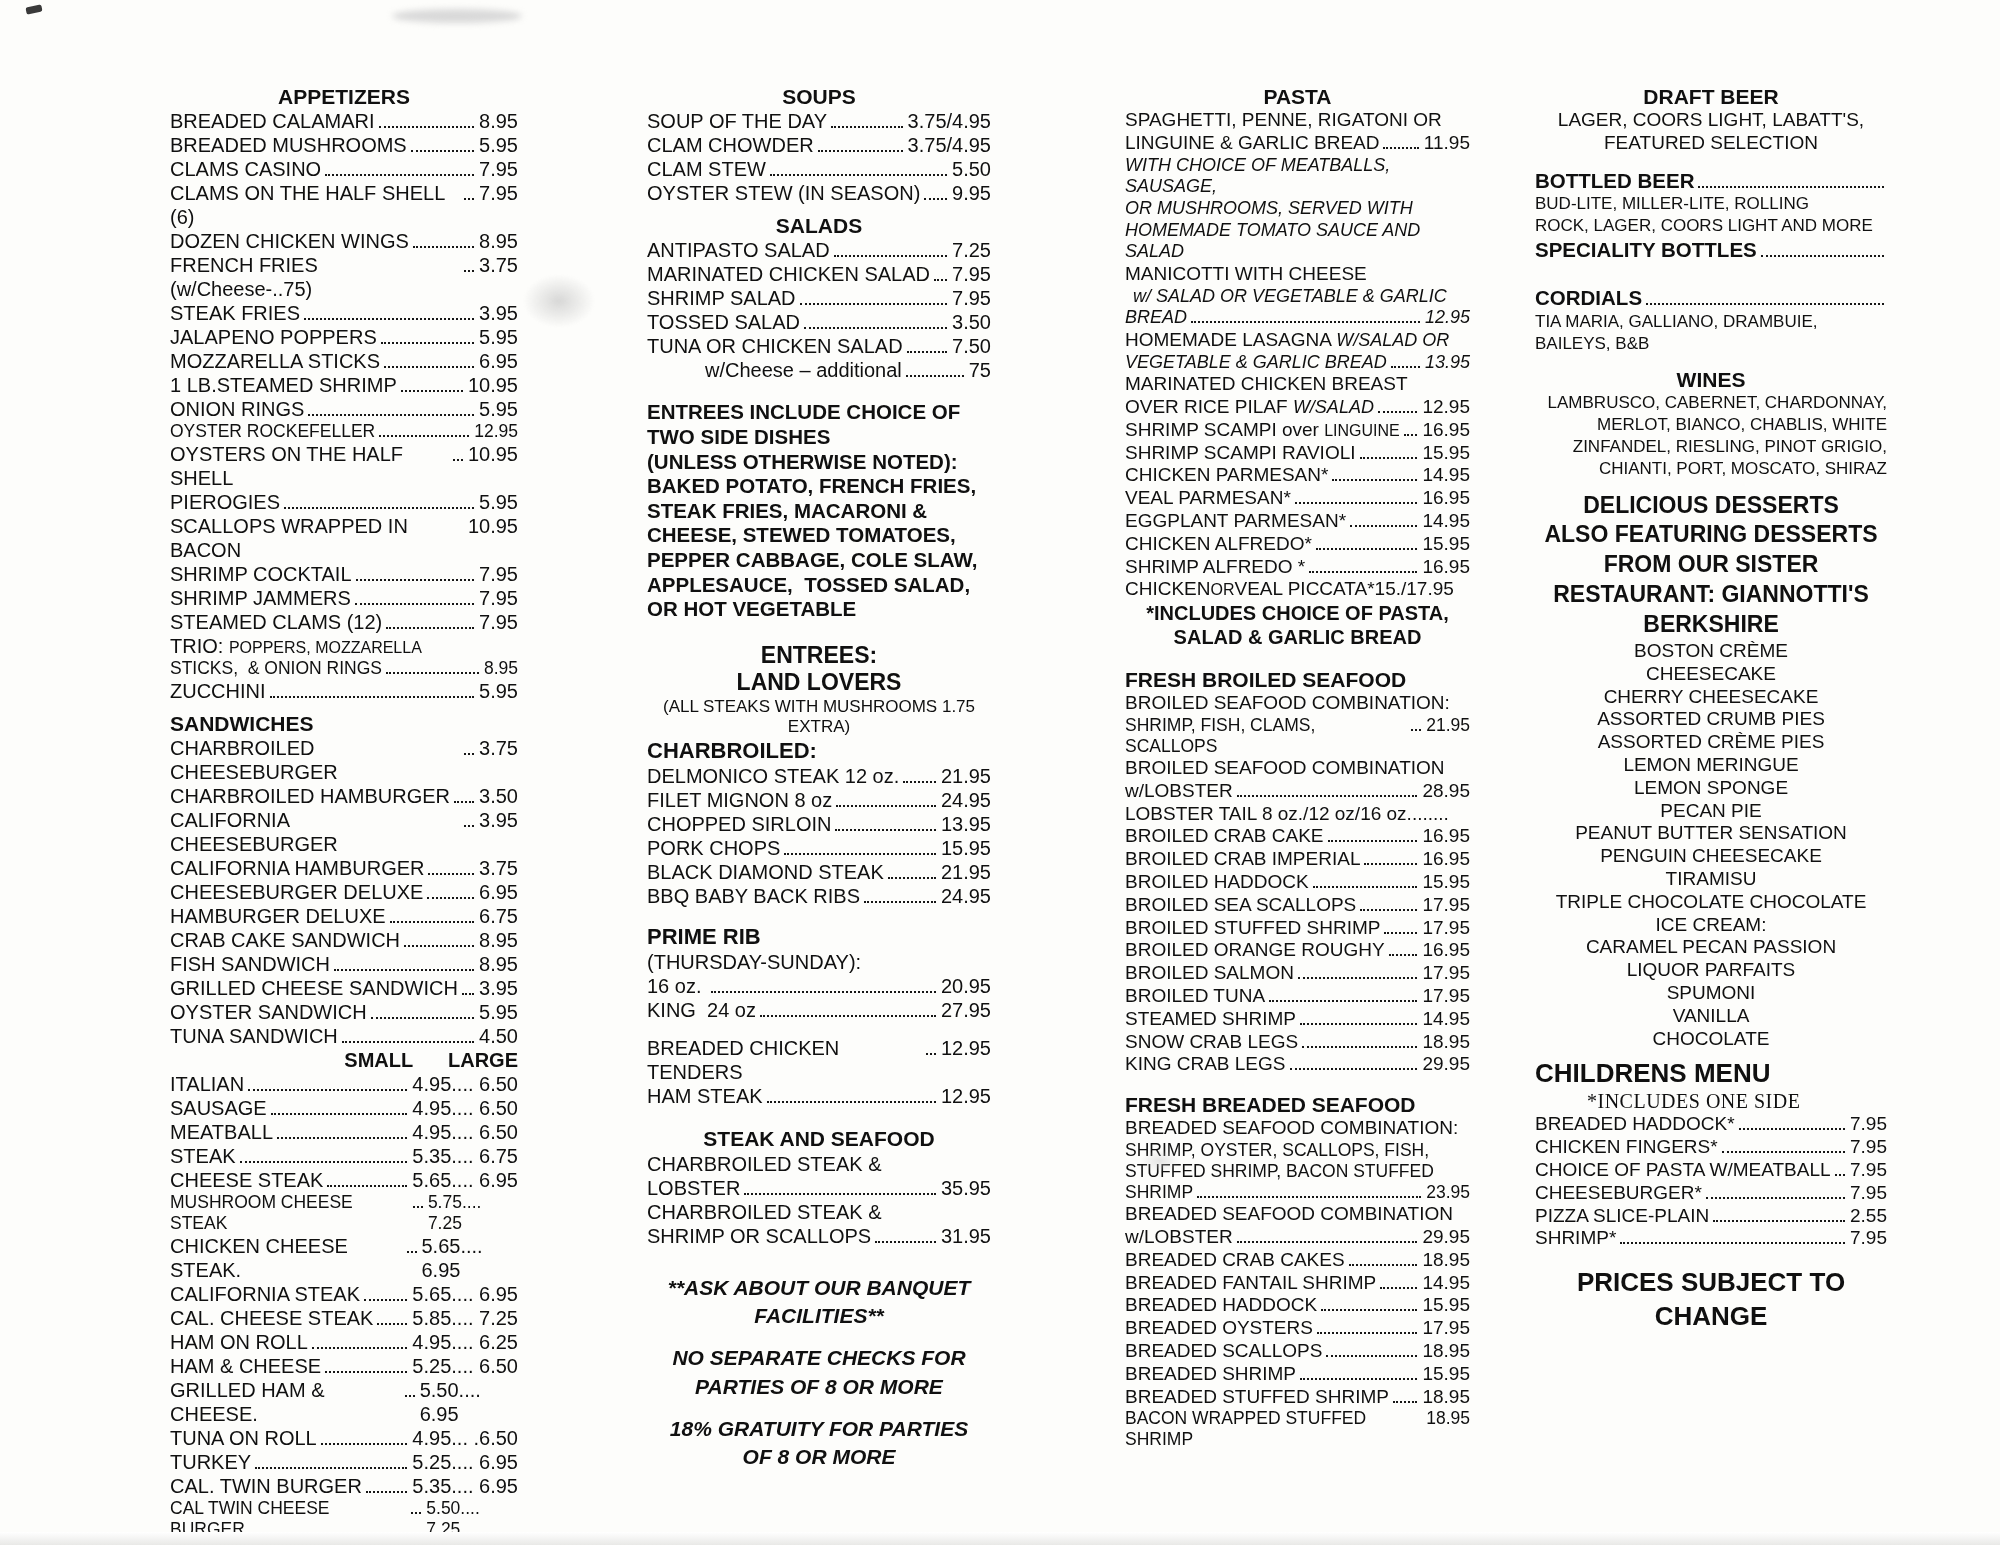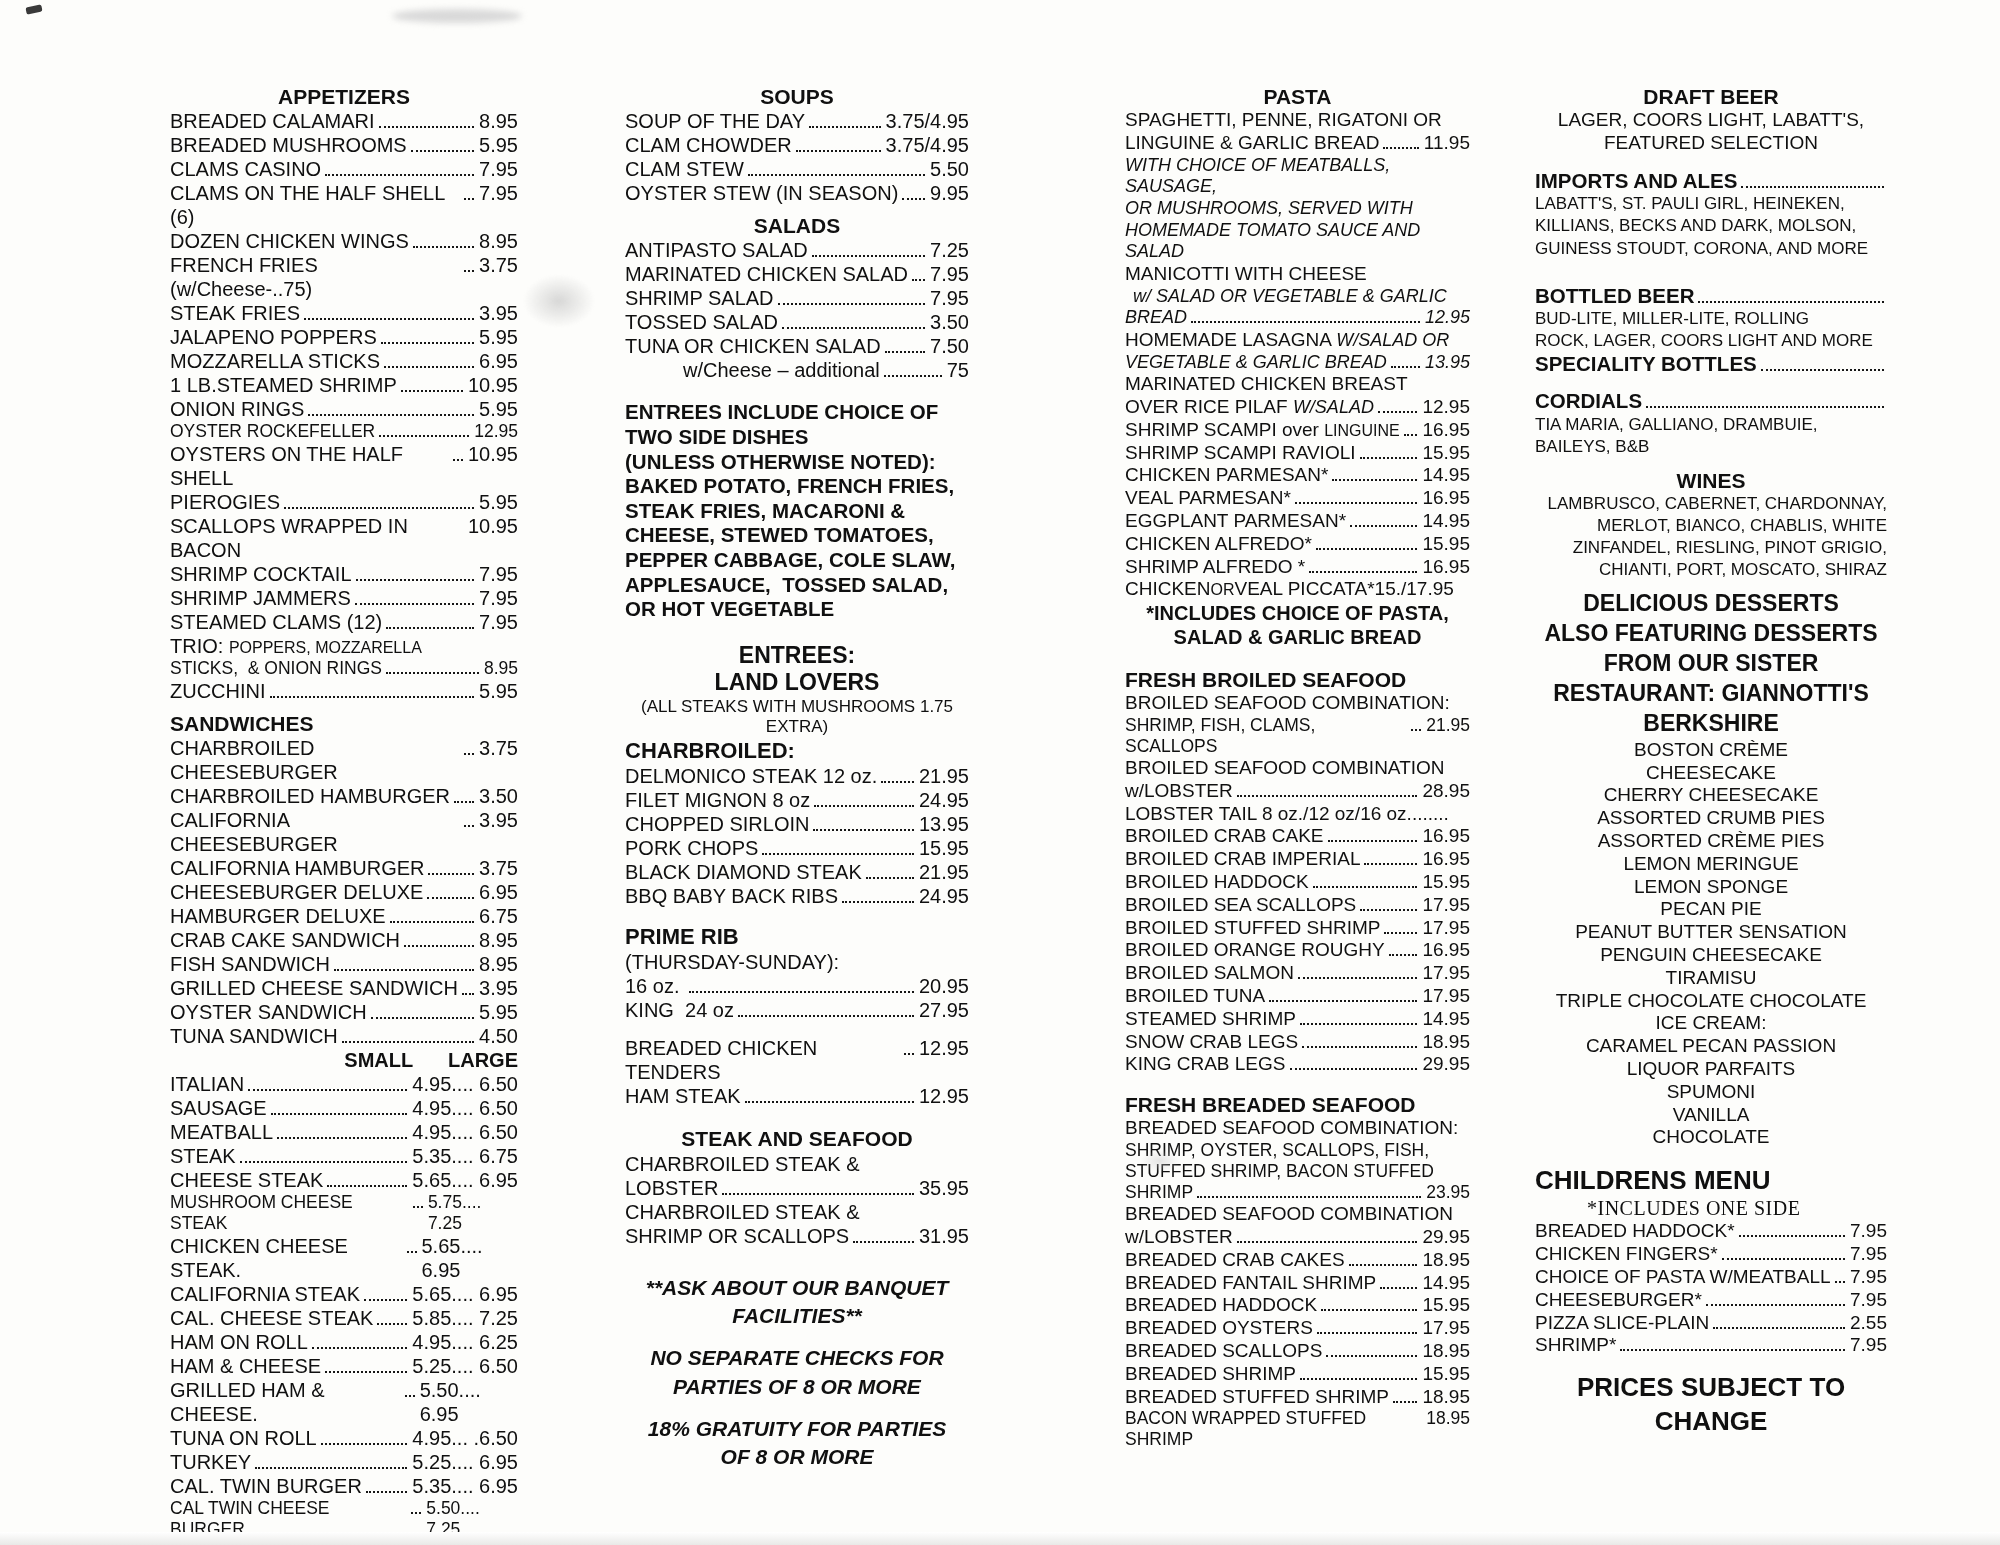--- a/index.html
+++ b/index.html
@@ -5,21 +5,21 @@
   *{box-sizing:border-box}
   html,body{margin:0;padding:0}
   body{
     width:2000px;height:1545px;position:relative;overflow:hidden;
     background:#fdfdfb;color:#101010;
     font-family:"Liberation Sans","DejaVu Sans",sans-serif;
   }
   #menu{position:absolute;inset:0}
   .col{position:absolute;top:84px}
   .col1{left:170px;width:348px;font-size:20px}
-  .col2{left:625px;width:344px;font-size:20px}
+  .col2{left:647px;width:344px;font-size:20px}
   .col3{left:1125px;width:345px;font-size:19px}
   .col4{left:1535px;width:352px;font-size:19px}
 
   .section{margin-top:8px}
   .section:first-child{margin-top:0}
   
   .col2 .section:nth-child(3){margin-top:18px}
   .col2 .section:nth-child(4){margin-top:20px}
   .col2 .section:nth-child(5){margin-top:16px}
   .col2 .section:nth-child(6){margin-top:18px}
@@ -791,35 +791,20 @@
         </div>
         <div class="line center">
           <span class="label">LAGER, COORS LIGHT, LABATT'S,</span>
         </div>
         <div class="line center">
           <span class="label">FEATURED SELECTION</span>
         </div>
       </div>
       <div class="section">
         <div class="line bold">
-          <span class="label">IMPORTS AND ALES</span>
-          <span class="dots"></span>
-        </div>
-        <div class="line small4">
-          <span class="label">LABATT'S, ST. PAULI GIRL, HEINEKEN,</span>
-        </div>
-        <div class="line small4">
-          <span class="label">KILLIANS, BECKS AND DARK, MOLSON,</span>
-        </div>
-        <div class="line small4">
-          <span class="label">GUINESS STOUDT, CORONA, AND MORE</span>
-        </div>
-      </div>
-      <div class="section">
-        <div class="line bold">
           <span class="label">BOTTLED BEER</span>
           <span class="dots"></span>
         </div>
         <div class="line small4">
           <span class="label">BUD-LITE, MILLER-LITE, ROLLING</span>
         </div>
         <div class="line small4">
           <span class="label">ROCK, LAGER, COORS LIGHT AND MORE</span>
         </div>
         <div class="line bold">

